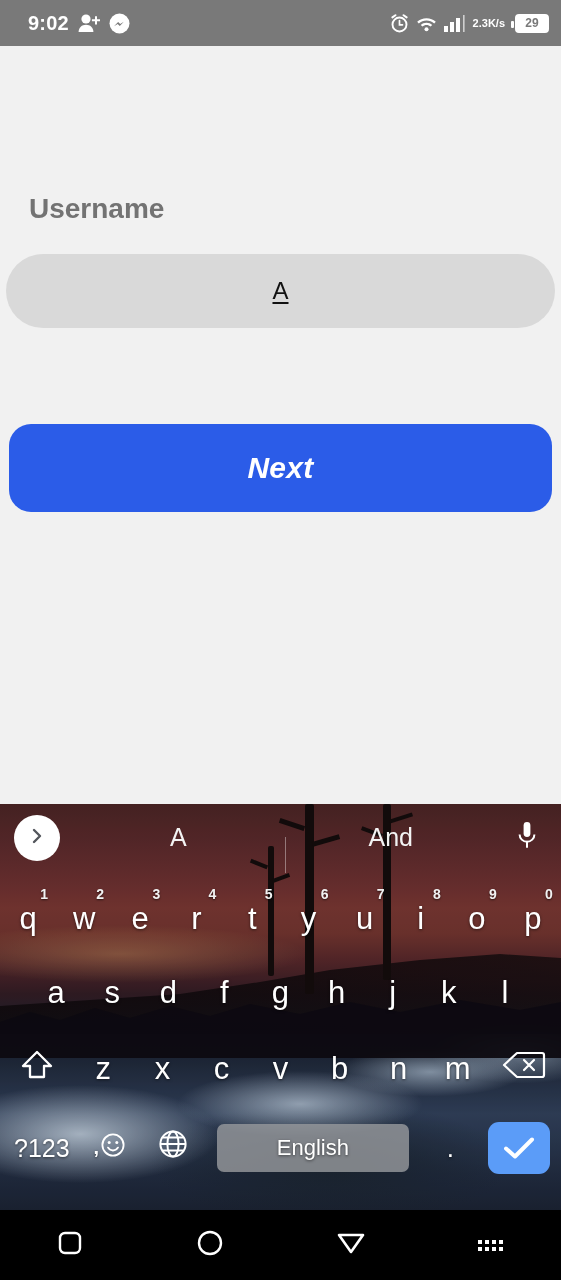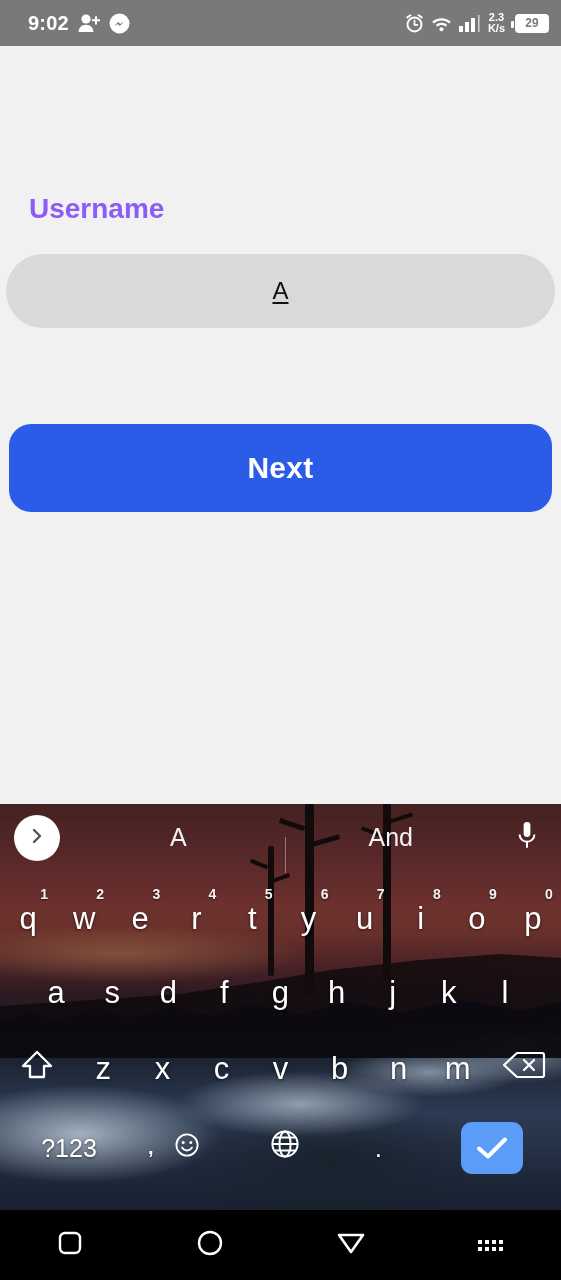--- a/index.html
+++ b/index.html
@@ -22,21 +22,21 @@
     width: 561px; height: 46px;
     background: #797979;
     display: flex; align-items: center;
     padding: 0 12px 0 28px;
     color: #ffffff;
   }
   .status-left { display: flex; align-items: center; gap: 9px; }
   .status-right { display: flex; align-items: center; gap: 7px; margin-left: auto; }
   .clock-text { font-size: 20px; font-weight: bold; letter-spacing: .2px; }
   .si { display: inline-flex; align-items: center; justify-content: center; }
-  .netspeed { display: flex; flex-direction: column; align-items: center;
+  .netspeed { display: flex; flex-direction: row; align-items: center;
               line-height: 1.0; font-size: 11px; font-weight: bold; }
   .batt {
     border: 2px solid #fff; border-radius: 4px;
     min-width: 34px; height: 19px; display: flex;
     align-items: center; justify-content: center;
     font-size: 12px; font-weight: bold; color: #797979;
     background: #fff; position: relative; margin-left: 3px;
   }
   .batt::before {
     content: ""; position: absolute; left: -6px; top: 5px;
@@ -45,38 +45,38 @@
 
   
   .app-title {
     position: absolute; top: 56px; left: 0; width: 561px;
     text-align: center;
     font-size: 25px; font-weight: bold; color: #1d6fd6;
     letter-spacing: .2px;
   }
   .field-label {
     position: absolute; top: 193px; left: 29px;
-    font-size: 28px; font-weight: bold; color: #8b5cf6;
+    font-size: 28px; font-weight: bold; color: #737373;
   }
   .text-input {
     position: absolute; top: 254px; left: 6px;
     width: 549px; height: 74px;
     background: #d9d9d9; border-radius: 37px;
     display: flex; align-items: center; justify-content: center;
   }
   .input-value {
     font-size: 24px; color: #111;
     text-decoration: underline; text-underline-offset: 3px;
   }
   .primary-btn {
     position: absolute; top: 424px; left: 9px;
     width: 543px; height: 88px;
     background: #2b5ce8; border-radius: 22px;
     display: flex; align-items: center; justify-content: center;
-    border: none; cursor: pointer;
+    border: none; cursor: pointer; font-style: italic;
   }
   .primary-btn span {
     color: #ffffff; font-size: 30px; font-weight: bold; letter-spacing: .3px;
   }
 
   
   .keyboard {
     position: absolute; left: 0; top: 804px;
     width: 561px; height: 406px;
     overflow: hidden;
@@ -408,20 +408,23 @@
       </div>
       <div class="key k-globe">
         <span>
           <svg width="32" height="32" viewBox="0 0 32 32">
             <circle cx="16" cy="16" r="12.6" fill="none" stroke="#fff" stroke-width="2"></circle>
             <ellipse cx="16" cy="16" rx="5.6" ry="12.6" fill="none" stroke="#fff" stroke-width="2"></ellipse>
             <path d="M3.6 16h24.8M5.8 9.4h20.4M5.8 22.6h20.4" stroke="#fff" stroke-width="2"></path>
           </svg>
         </span>
       </div>
+      <div class="key k-space">
+        <div class="spacebar">English</div>
+      </div>
       <div class="key k-dot">.</div>
       <div class="key k-enter">
         <div class="enter-btn">
           <svg width="34" height="28" viewBox="0 0 34 28">
             <path d="M4 14.5 L13 22.5 L30 5.5" fill="none" stroke="#fff" stroke-width="4" stroke-linecap="round" stroke-linejoin="round"></path>
           </svg>
         </div>
       </div>
     </div>
   </div>

